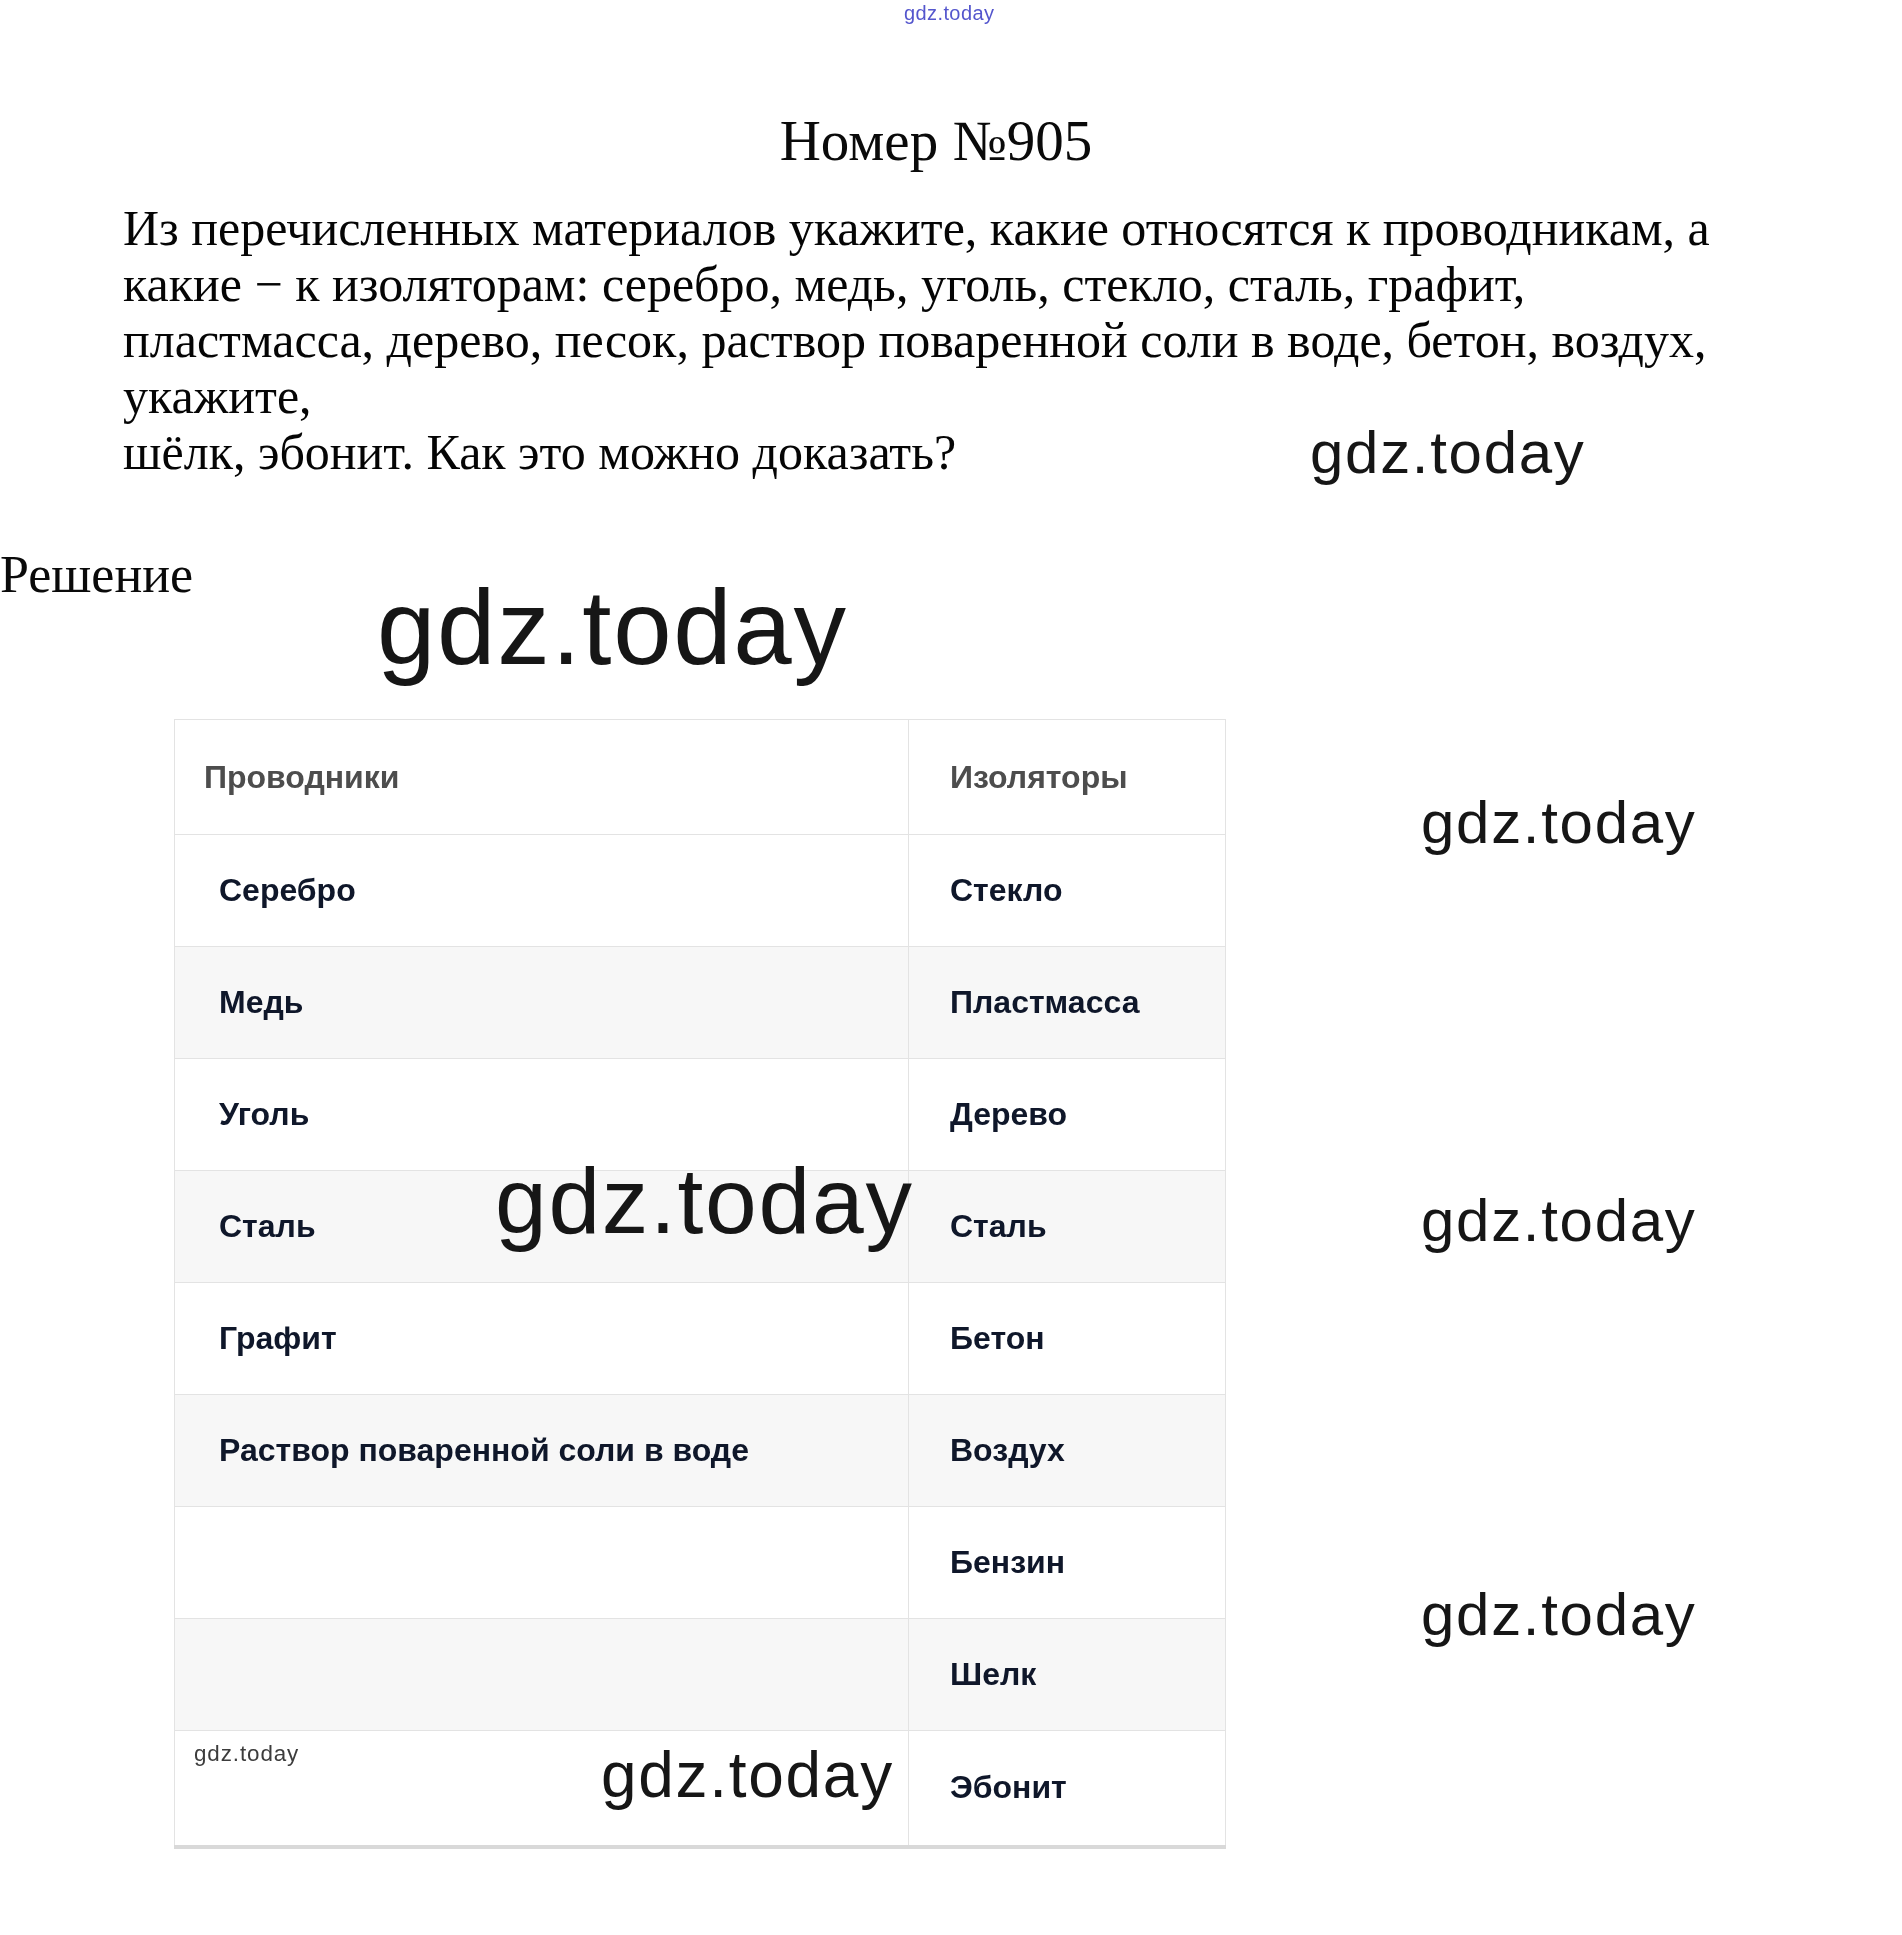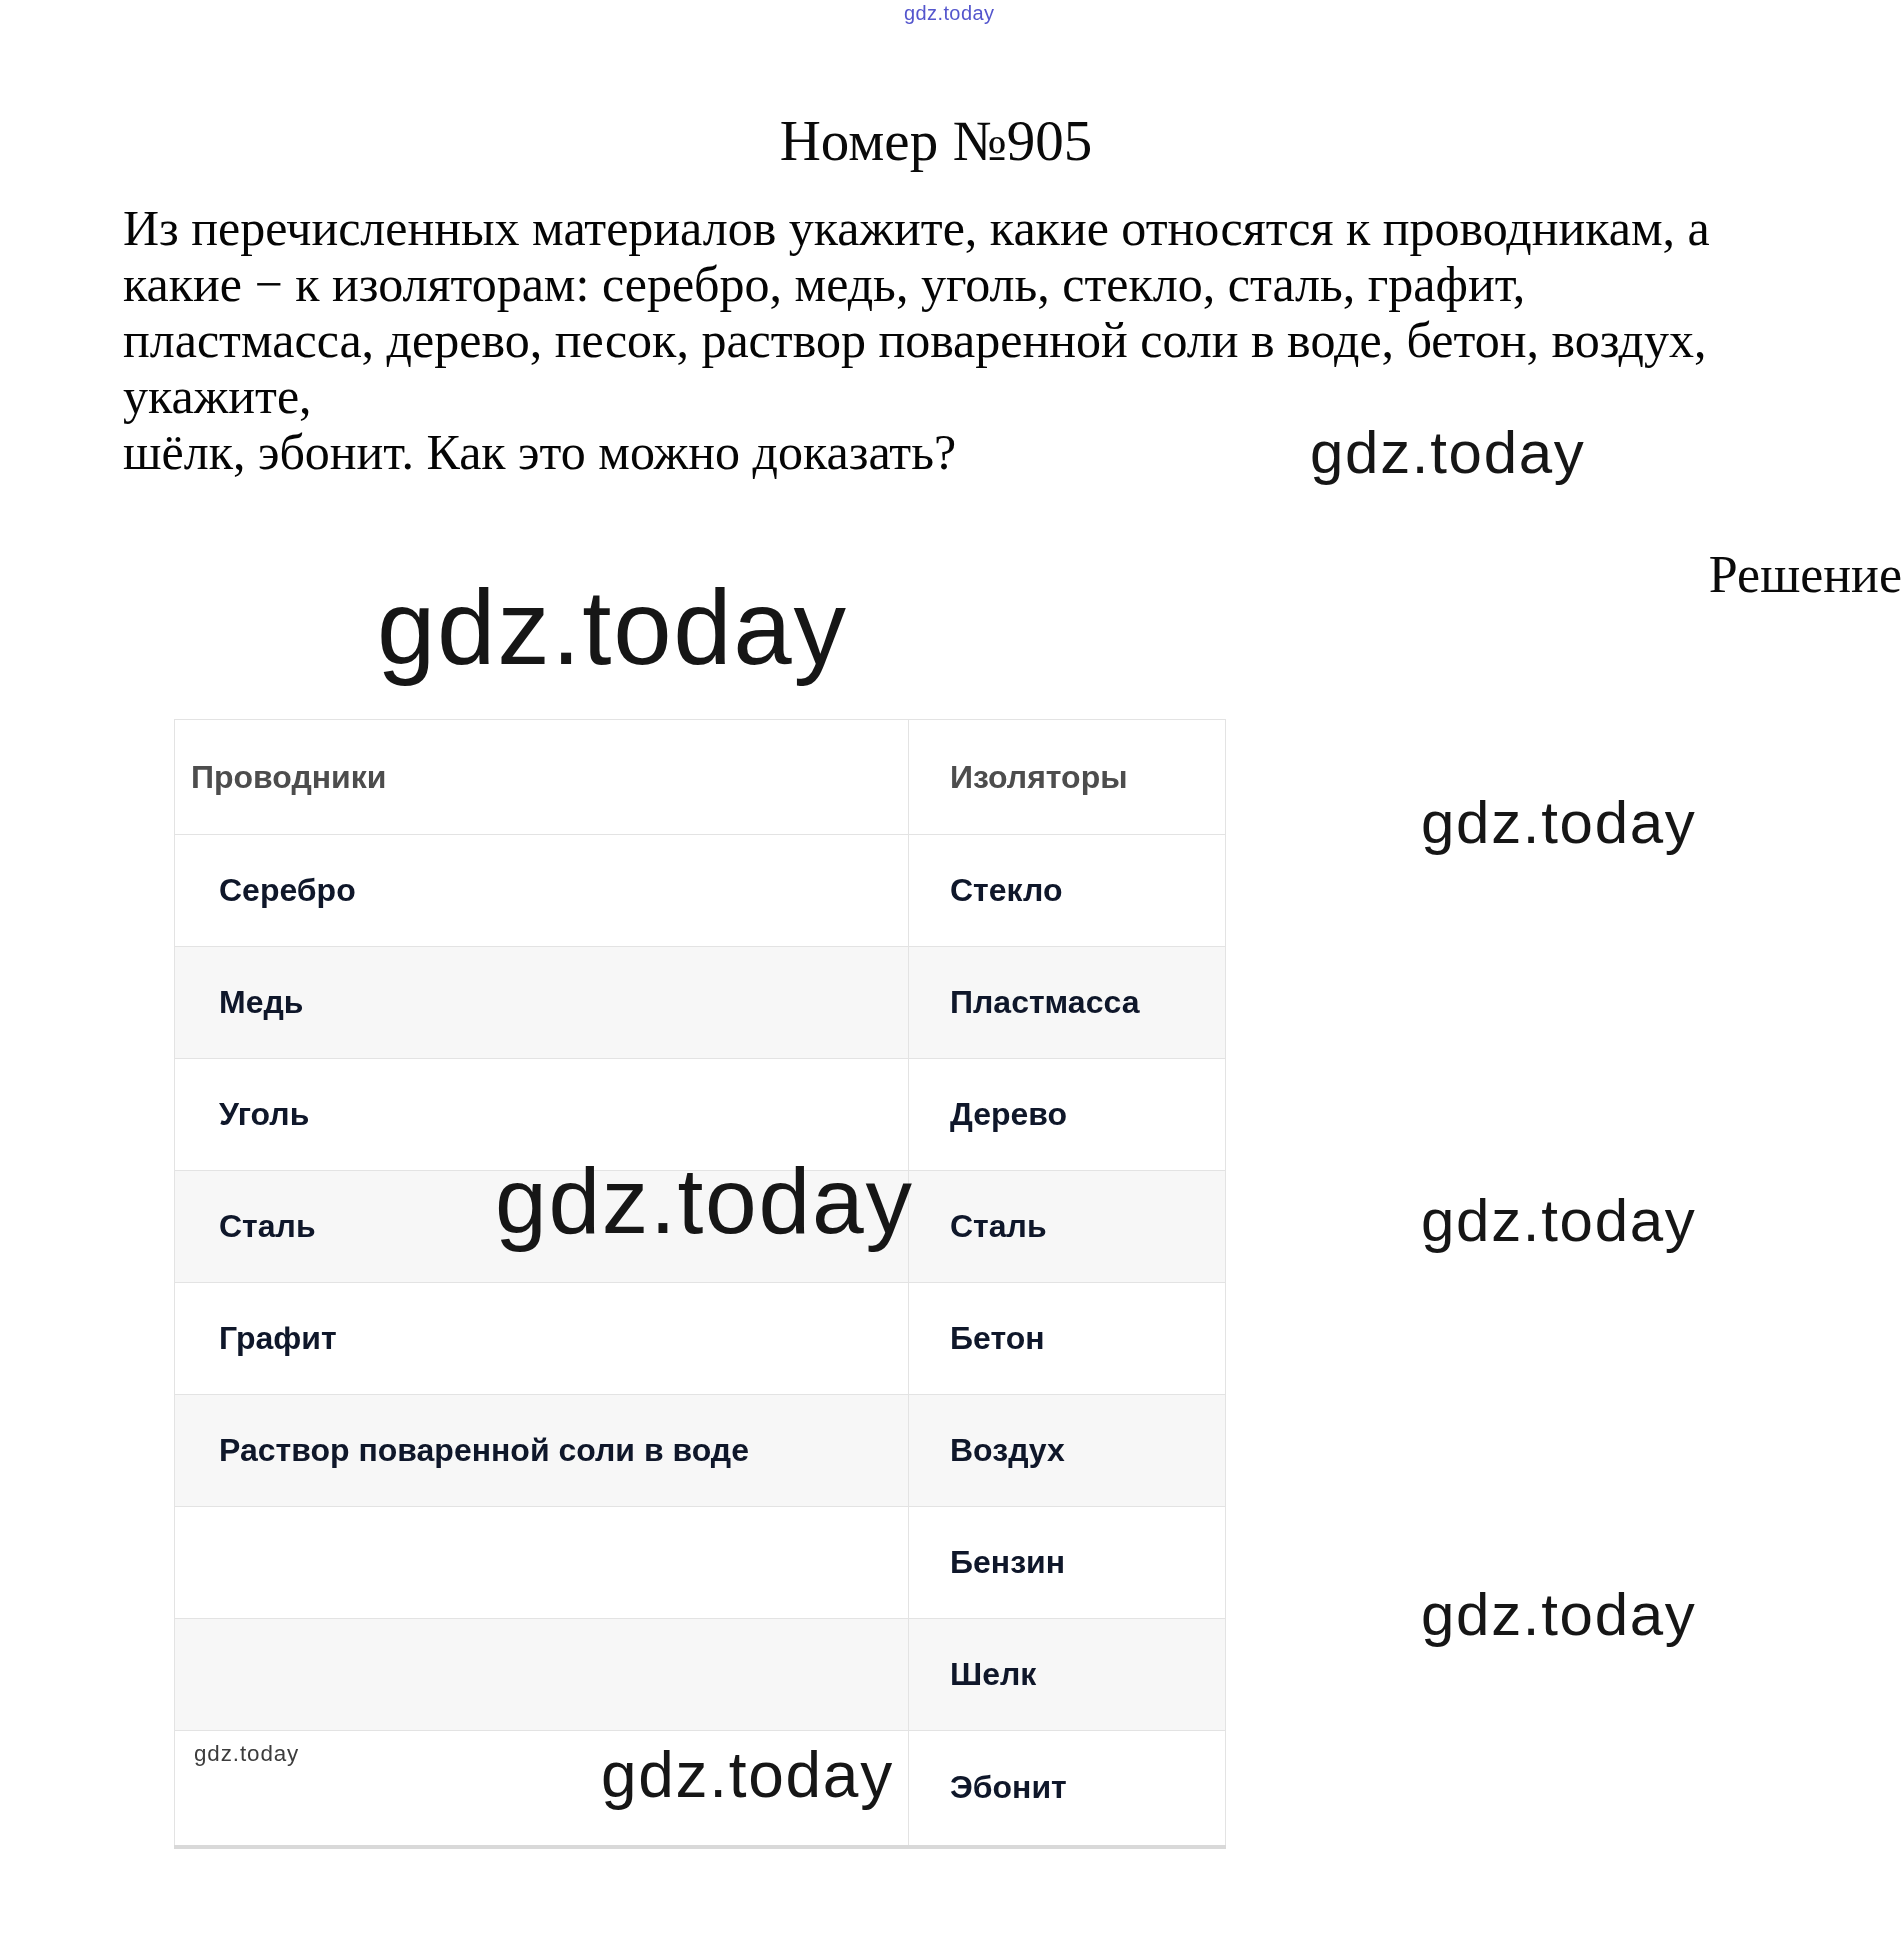--- a/index.html
+++ b/index.html
@@ -16,21 +16,21 @@
     position:absolute;top:108px;left:0;width:1872px;
     text-align:center;font-size:57px;font-weight:400;color:#0a0a0a;
   }
   .problem{
     position:absolute;left:123px;top:200px;width:1721px;
     font-size:50px;line-height:56px;color:#050505;
   }
   .problem .pline{white-space:nowrap;}
   .solution-heading{
     position:absolute;top:545px;left:0;width:1902px;
-    text-align:right;font-size:52px;font-weight:400;color:#0a0a0a;
+    text-align:left;font-size:52px;font-weight:400;color:#0a0a0a;
   }
   
   .wm{
     position:absolute;
     font-family:"Liberation Sans", sans-serif;
     font-weight:300;
     color:#161616;
     letter-spacing:1.7px;
     white-space:nowrap;
     line-height:1;
@@ -58,21 +58,21 @@
   }
   .answer-table col.c1{width:734px;}
   .answer-table col.c2{width:317px;}
   .answer-table th, .answer-table td{
     border:1.7px solid #e3e3e3;
     vertical-align:middle;
     overflow:hidden;
   }
   .answer-table th{
     text-align:left;
-    padding:0 0 0 16px;
+    padding:0 0 0 29px;
     font-size:32px;
     font-weight:bold;
     color:#4d4d4d;
   }
   .answer-table td{
     padding:0 0 0 44px;
     font-size:32px;
     color:#0f172a;
     font-weight:bold;
   }

